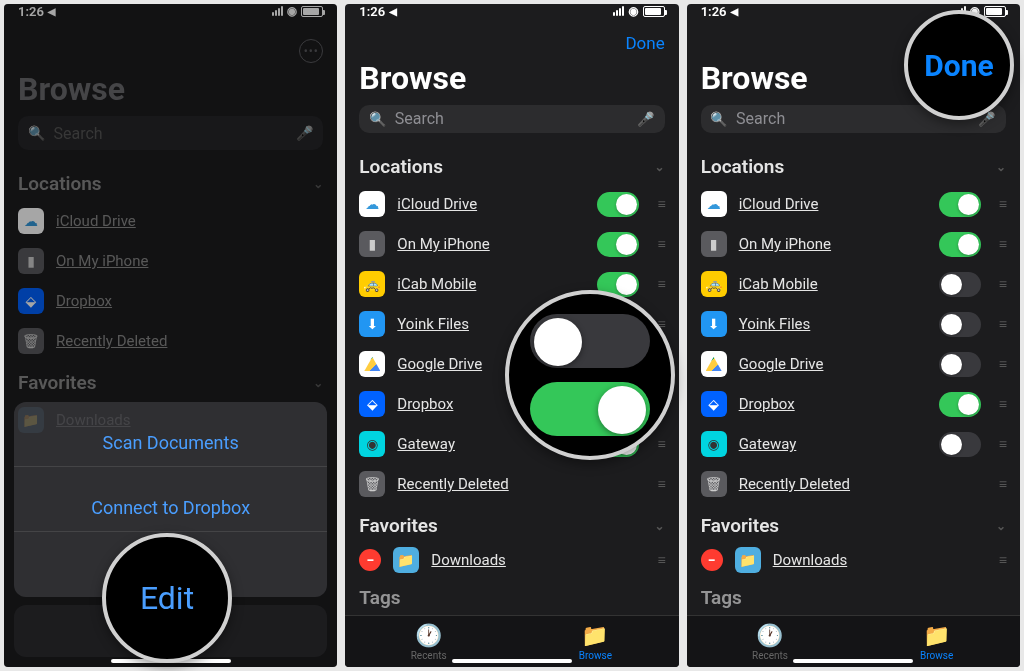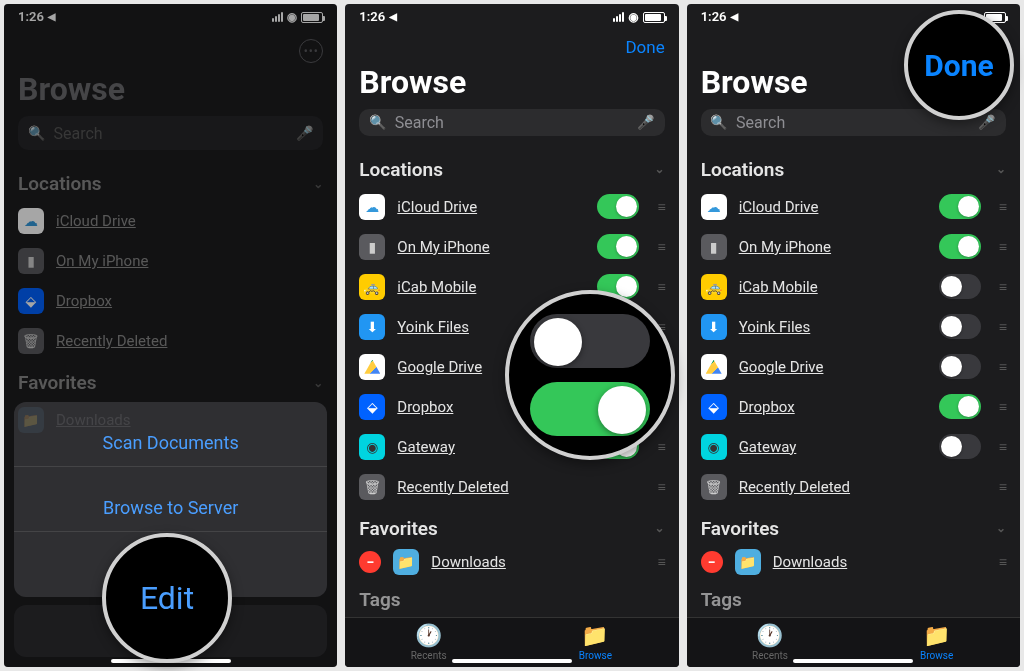--- a/index.html
+++ b/index.html
@@ -21,22 +21,22 @@
     overflow: hidden;
     position: relative;
     display: flex;
     flex-direction: column;
     color: #fff;
   }
   .status-bar {
     height: 28px;
     display: flex;
     justify-content: space-between;
-    align-items: flex-end;
-    padding: 8px 14px;
+    align-items: flex-start;
+    padding: 0 14px;
     font-size: 13px;
     font-weight: 600;
     color: #fff;
   }
   .status-left { display: flex; align-items: center; gap: 4px; }
   .status-right { display: flex; align-items: center; gap: 4px; }
   .loc-arrow { font-size: 10px; }
   .signal { display: inline-flex; gap: 1px; align-items: flex-end; }
   .sig-bar { width: 2px; background: #fff; border-radius: 1px; }
   .sig-bar:nth-child(1){height:4px} .sig-bar:nth-child(2){height:6px} .sig-bar:nth-child(3){height:8px} .sig-bar:nth-child(4){height:10px}
@@ -212,21 +212,21 @@
     <span class="chevron">⌄</span>
   </div>
   <div class="list-row dimmed">
     <div class="app-icon ic-folder dimmed">📁</div>
     <span class="row-label">Downloads</span>
   </div>
 
   <div class="action-sheet">
     <div class="sheet-group">
       <div class="sheet-item">Scan Documents</div>
-      <div class="sheet-item">Browse to Server</div>
+      <div class="sheet-item">Connect to Dropbox</div>
       <div class="sheet-item">Edit</div>
     </div>
     <div class="sheet-group sheet-cancel" style="opacity:0.3"></div>
   </div>
   <div class="home-indicator"></div>
 </div>
 
 <div class="phone">
   <div class="status-bar">
     <div class="status-left">

